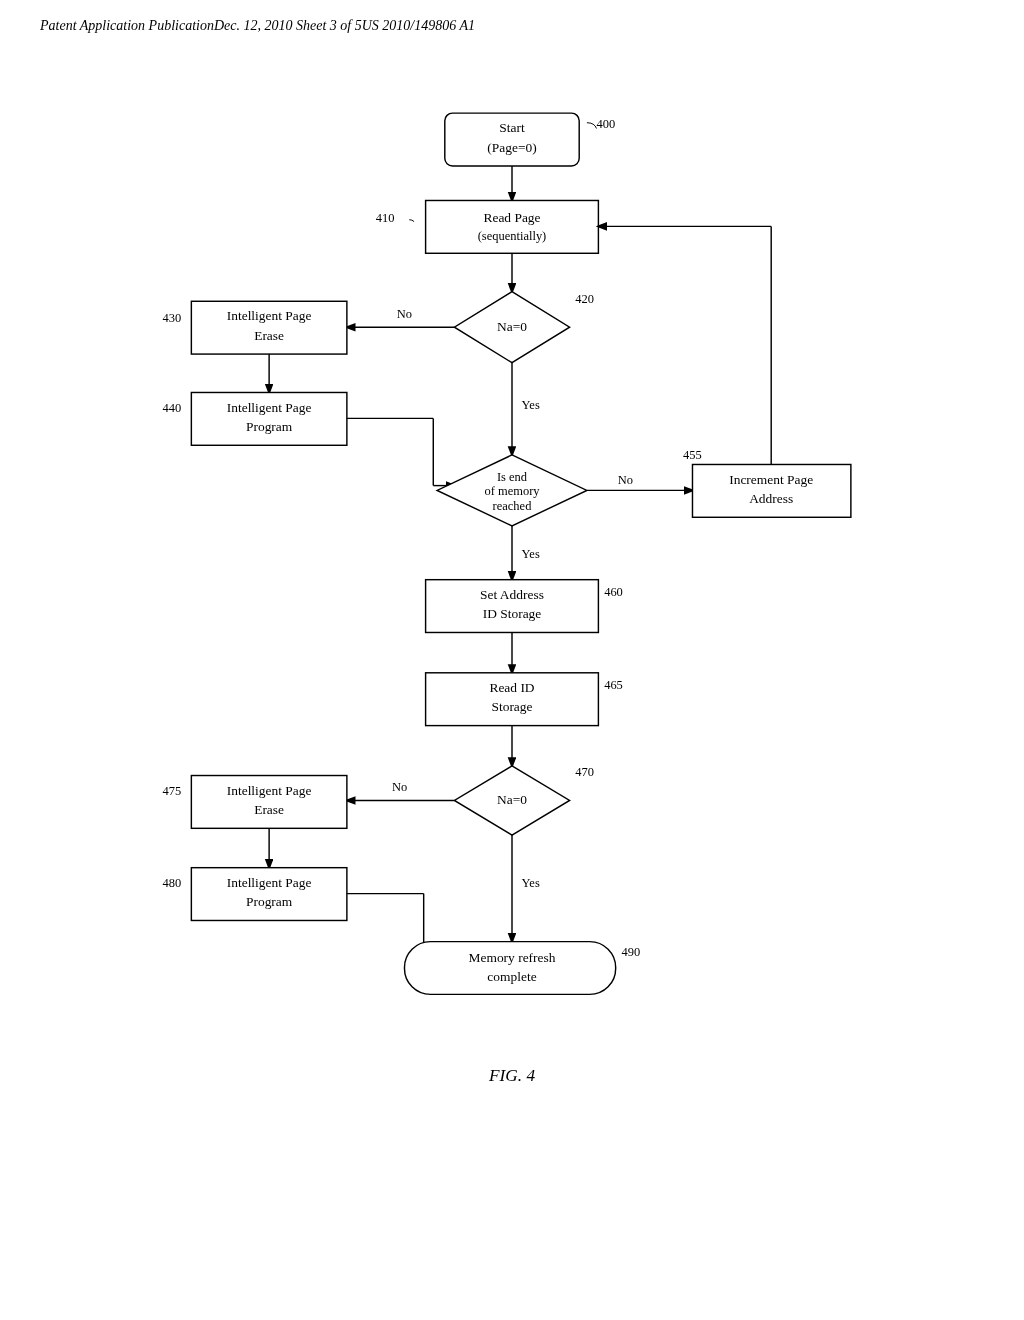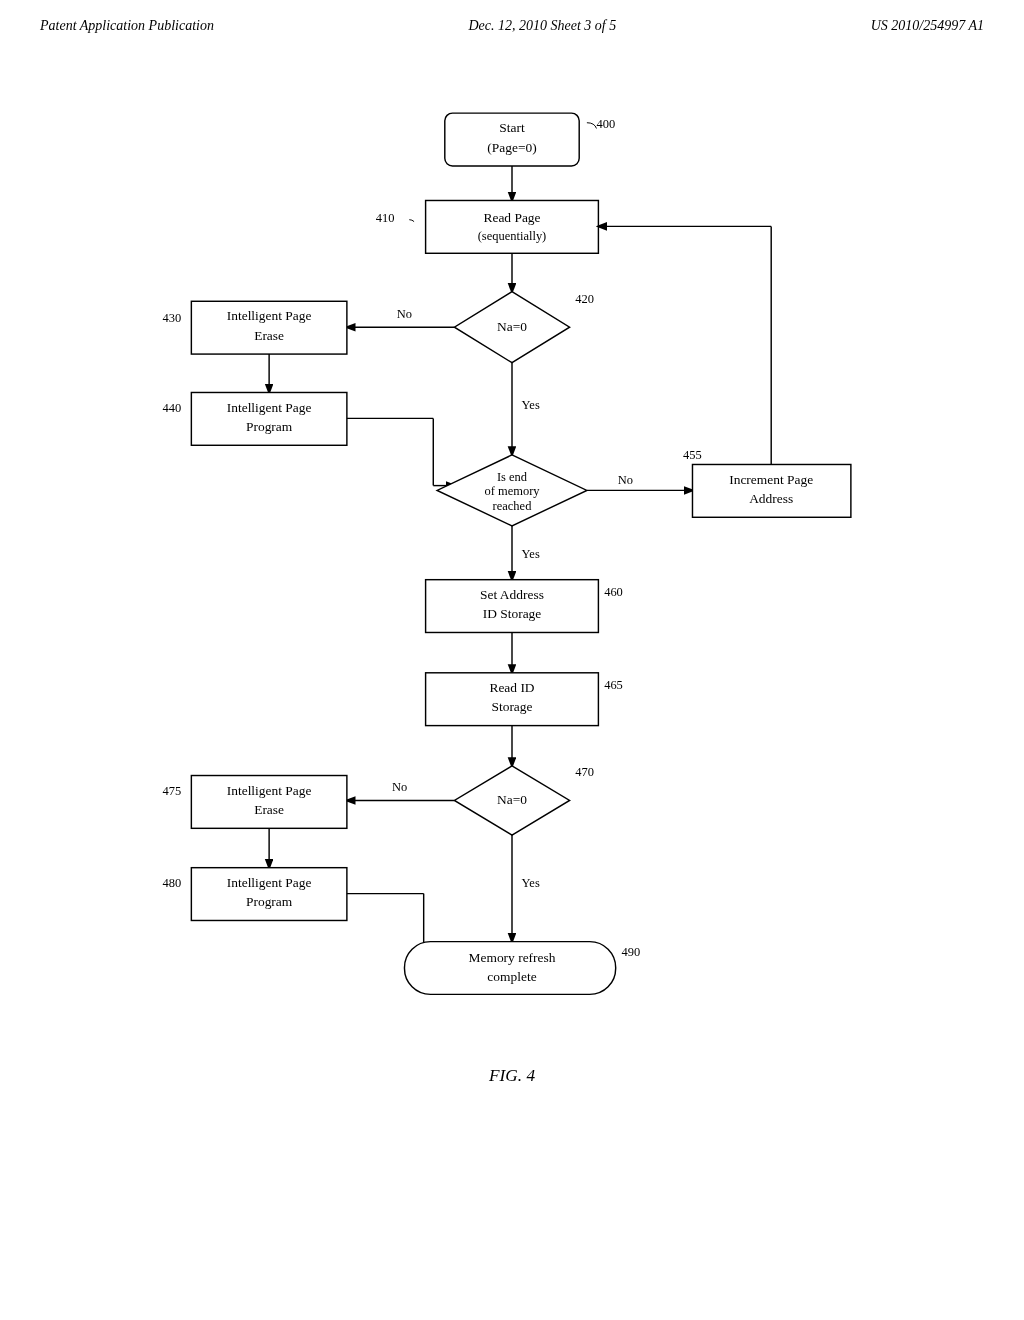--- a/index.html
+++ b/index.html
@@ -7,21 +7,21 @@
       background: #fff;
       font-family: 'Times New Roman', Times, serif;
       width: 1024px;
       height: 1320px;
       position: relative;
       overflow: hidden;
     }
 
     .header {
       display: flex;
-      justify-content: space-between;
+      justify-content: flex-start;
       padding: 18px 40px 10px 40px;
       font-size: 14px;
       font-style: italic;
       border-bottom: none;
     }
 
     .diagram-container {
       position: relative;
       width: 100%;
       height: 1200px;
@@ -34,21 +34,21 @@
       width: 100%;
       height: 100%;
     }
   </style>
 </head>
 <body>
 
 <div class="header">
   <span>Patent Application Publication</span>
   <span>Dec. 12, 2010  Sheet 3 of 5</span>
-  <span>US 2010/254997 A1</span>
+  <span>US 2010/149806 A1</span>
 </div>
 
 <div class="diagram-container">
   <svg viewBox="0 0 1024 1250" xmlns="http://www.w3.org/2000/svg">
 
     <defs>
       <marker id="arrow" markerWidth="8" markerHeight="8" refX="6" refY="3" orient="auto">
         <path d="M0,0 L0,6 L8,3 z" fill="#000"></path>
       </marker>
     </defs>

